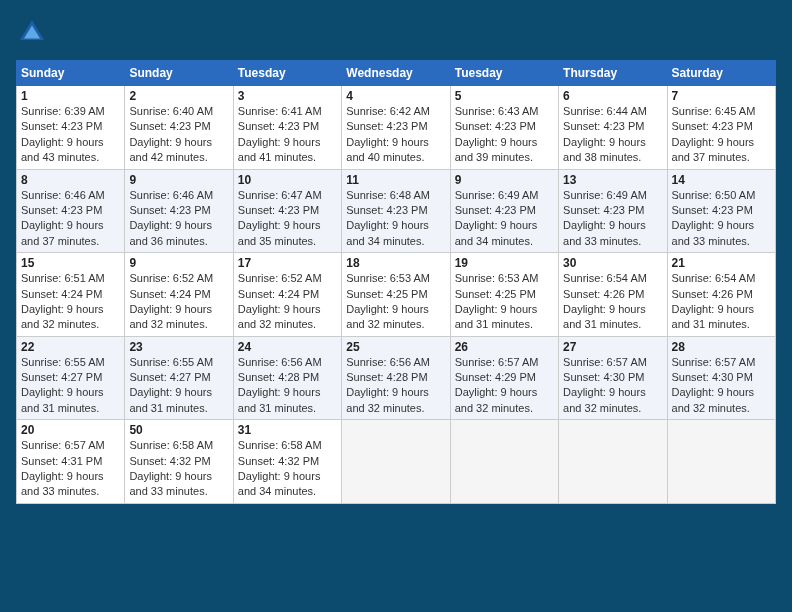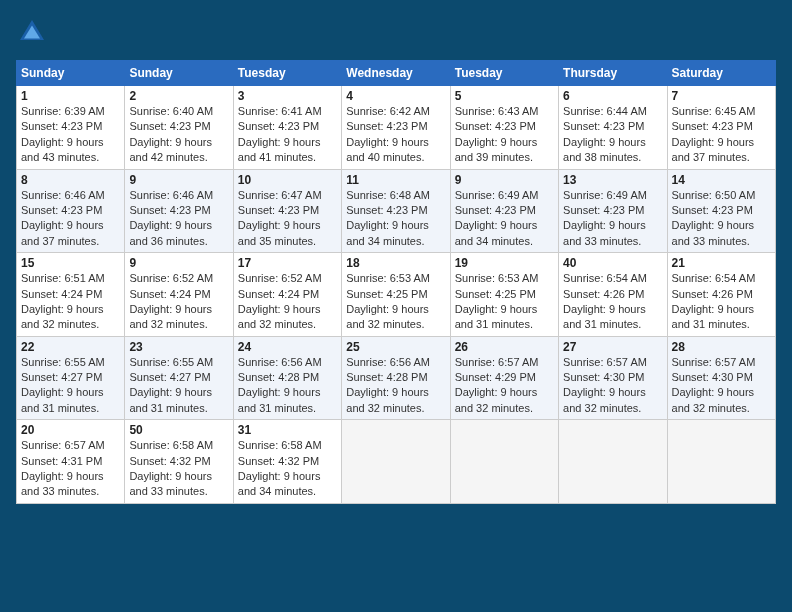--- a/index.html
+++ b/index.html
@@ -277,21 +277,21 @@
       </td>
           <td>
         <span class="day-num">19</span>
         <div class="cell-info">
           Sunrise: 6:53 AM<br>
           Sunset: 4:25 PM<br>
           Daylight: 9 hours and 31 minutes.
         </div>
       </td>
           <td>
-        <span class="day-num">40</span>
+        <span class="day-num">30</span>
         <div class="cell-info">
           Sunrise: 6:54 AM<br>
           Sunset: 4:26 PM<br>
           Daylight: 9 hours and 31 minutes.
         </div>
       </td>
           <td>
         <span class="day-num">21</span>
         <div class="cell-info">
           Sunrise: 6:54 AM<br>

